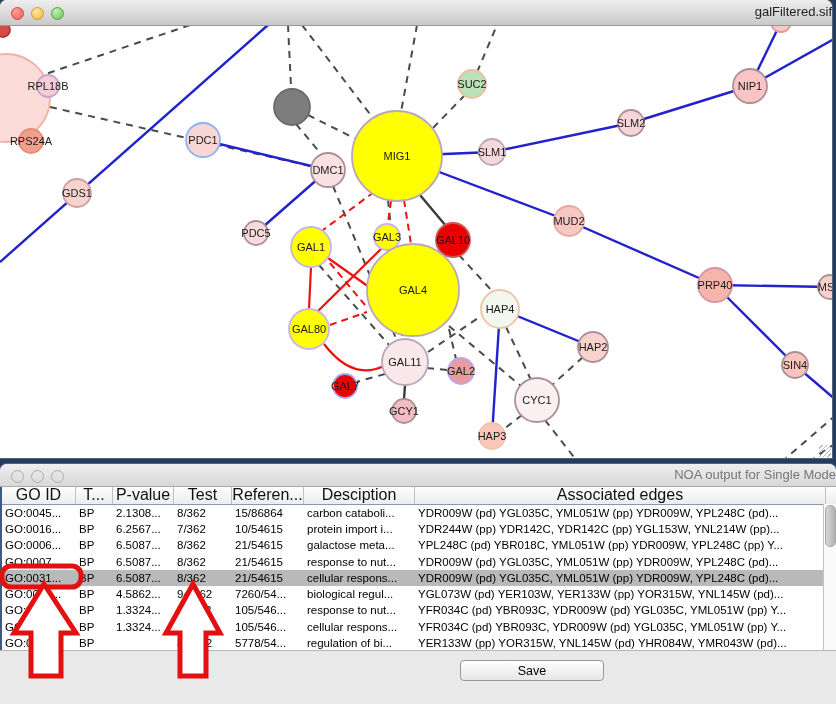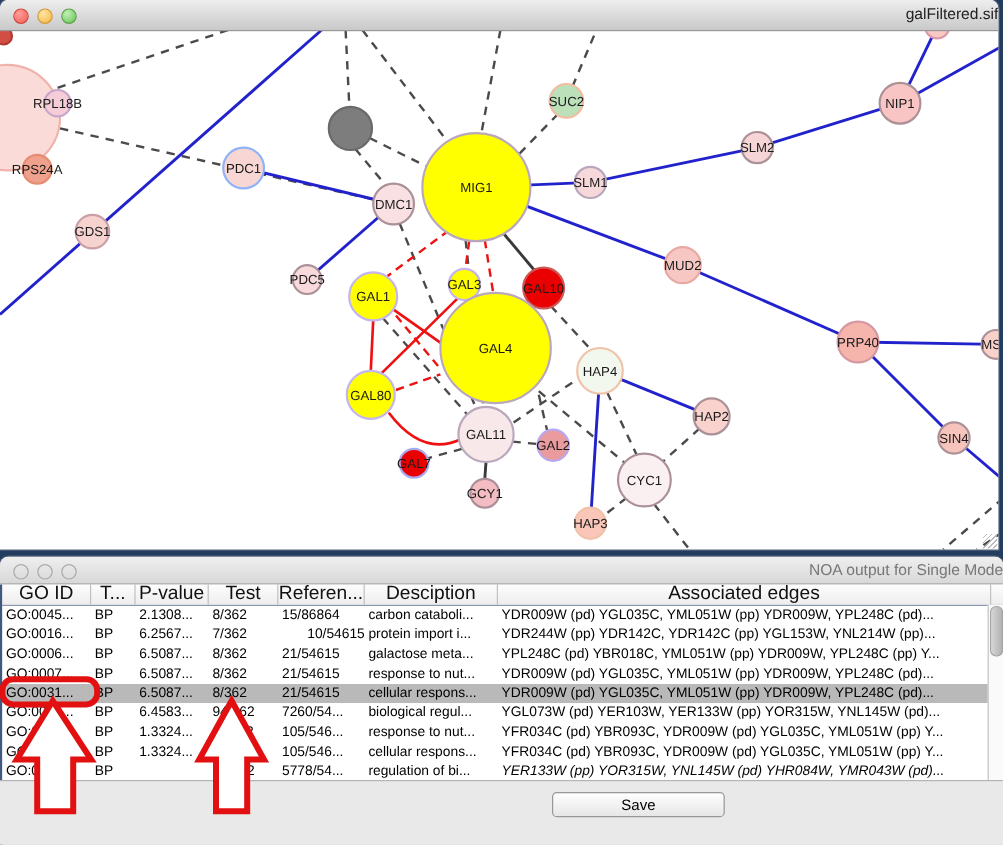--- a/index.html
+++ b/index.html
@@ -222,21 +222,21 @@
             <div class="td" style="width: 58px;">8/362</div>
             <div class="td" style="width: 72px;">15/86864</div>
             <div class="td" style="width: 111px;">carbon cataboli...</div>
             <div class="td" style="width: 411px;">YDR009W (pd) YGL035C, YML051W (pp) YDR009W, YPL248C (pd)...</div>
           </div>
           <div class="tr">
             <div class="td" style="width: 74px;">GO:0016...</div>
             <div class="td" style="width: 37px;">BP</div>
             <div class="td" style="width: 61px;">6.2567...</div>
             <div class="td" style="width: 58px;">7/362</div>
-            <div class="td" style="width: 72px; text-align: right;">10/54615</div>
+            <div class="td" style="width: 72px;">10/54615</div>
             <div class="td" style="width: 111px;">protein import i...</div>
             <div class="td" style="width: 411px;">YDR244W (pp) YDR142C, YDR142C (pp) YGL153W, YNL214W (pp)...</div>
           </div>
           <div class="tr">
             <div class="td" style="width: 74px;">GO:0006...</div>
             <div class="td" style="width: 37px;">BP</div>
             <div class="td" style="width: 61px;">6.5087...</div>
             <div class="td" style="width: 58px;">8/362</div>
             <div class="td" style="width: 72px;">21/54615</div>
             <div class="td" style="width: 111px;">galactose meta...</div>
@@ -256,21 +256,21 @@
             <div class="td" style="width: 37px;">BP</div>
             <div class="td" style="width: 61px;">6.5087...</div>
             <div class="td" style="width: 58px;">8/362</div>
             <div class="td" style="width: 72px;">21/54615</div>
             <div class="td" style="width: 111px;">cellular respons...</div>
             <div class="td" style="width: 411px;">YDR009W (pd) YGL035C, YML051W (pp) YDR009W, YPL248C (pd)...</div>
           </div>
           <div class="tr">
             <div class="td" style="width: 74px;">GO:0065...</div>
             <div class="td" style="width: 37px;">BP</div>
-            <div class="td" style="width: 61px;">6.4583...</div>
+            <div class="td" style="width: 61px;">4.5862...</div>
             <div class="td" style="width: 58px;">94/362</div>
             <div class="td" style="width: 72px;">7260/54...</div>
             <div class="td" style="width: 111px;">biological regul...</div>
             <div class="td" style="width: 411px;">YGL073W (pd) YER103W, YER133W (pp) YOR315W, YNL145W (pd)...</div>
           </div>
           <div class="tr">
             <div class="td" style="width: 74px;">GO:0031...</div>
             <div class="td" style="width: 37px;">BP</div>
             <div class="td" style="width: 61px;">1.3324...</div>
             <div class="td" style="width: 58px;">11/362</div>
@@ -287,21 +287,21 @@
             <div class="td" style="width: 111px;">cellular respons...</div>
             <div class="td" style="width: 411px;">YFR034C (pd) YBR093C, YDR009W (pd) YGL035C, YML051W (pp) Y...</div>
           </div>
           <div class="tr">
             <div class="td" style="width: 74px;">GO:0050...</div>
             <div class="td" style="width: 37px;">BP</div>
             <div class="td" style="width: 61px; margin-top: 20px;">1.428E...</div>
             <div class="td" style="width: 58px;">80/362</div>
             <div class="td" style="width: 72px;">5778/54...</div>
             <div class="td" style="width: 111px;">regulation of bi...</div>
-            <div class="td" style="width: 411px; font-style: italic;">YER133W (pp) YOR315W, YNL145W (pd) YHR084W, YMR043W (pd)...</div>
+            <div class="td" style="width: 411px;">YER133W (pp) YOR315W, YNL145W (pd) YHR084W, YMR043W (pd)...</div>
           </div>
         </div>
       <div id="vscroll">
         <div id="vthumb"></div>
       </div>
     </div>
 
     <div id="noa-footer">
       <button id="save-btn" class="mac-btn">Save</button>
     </div>

